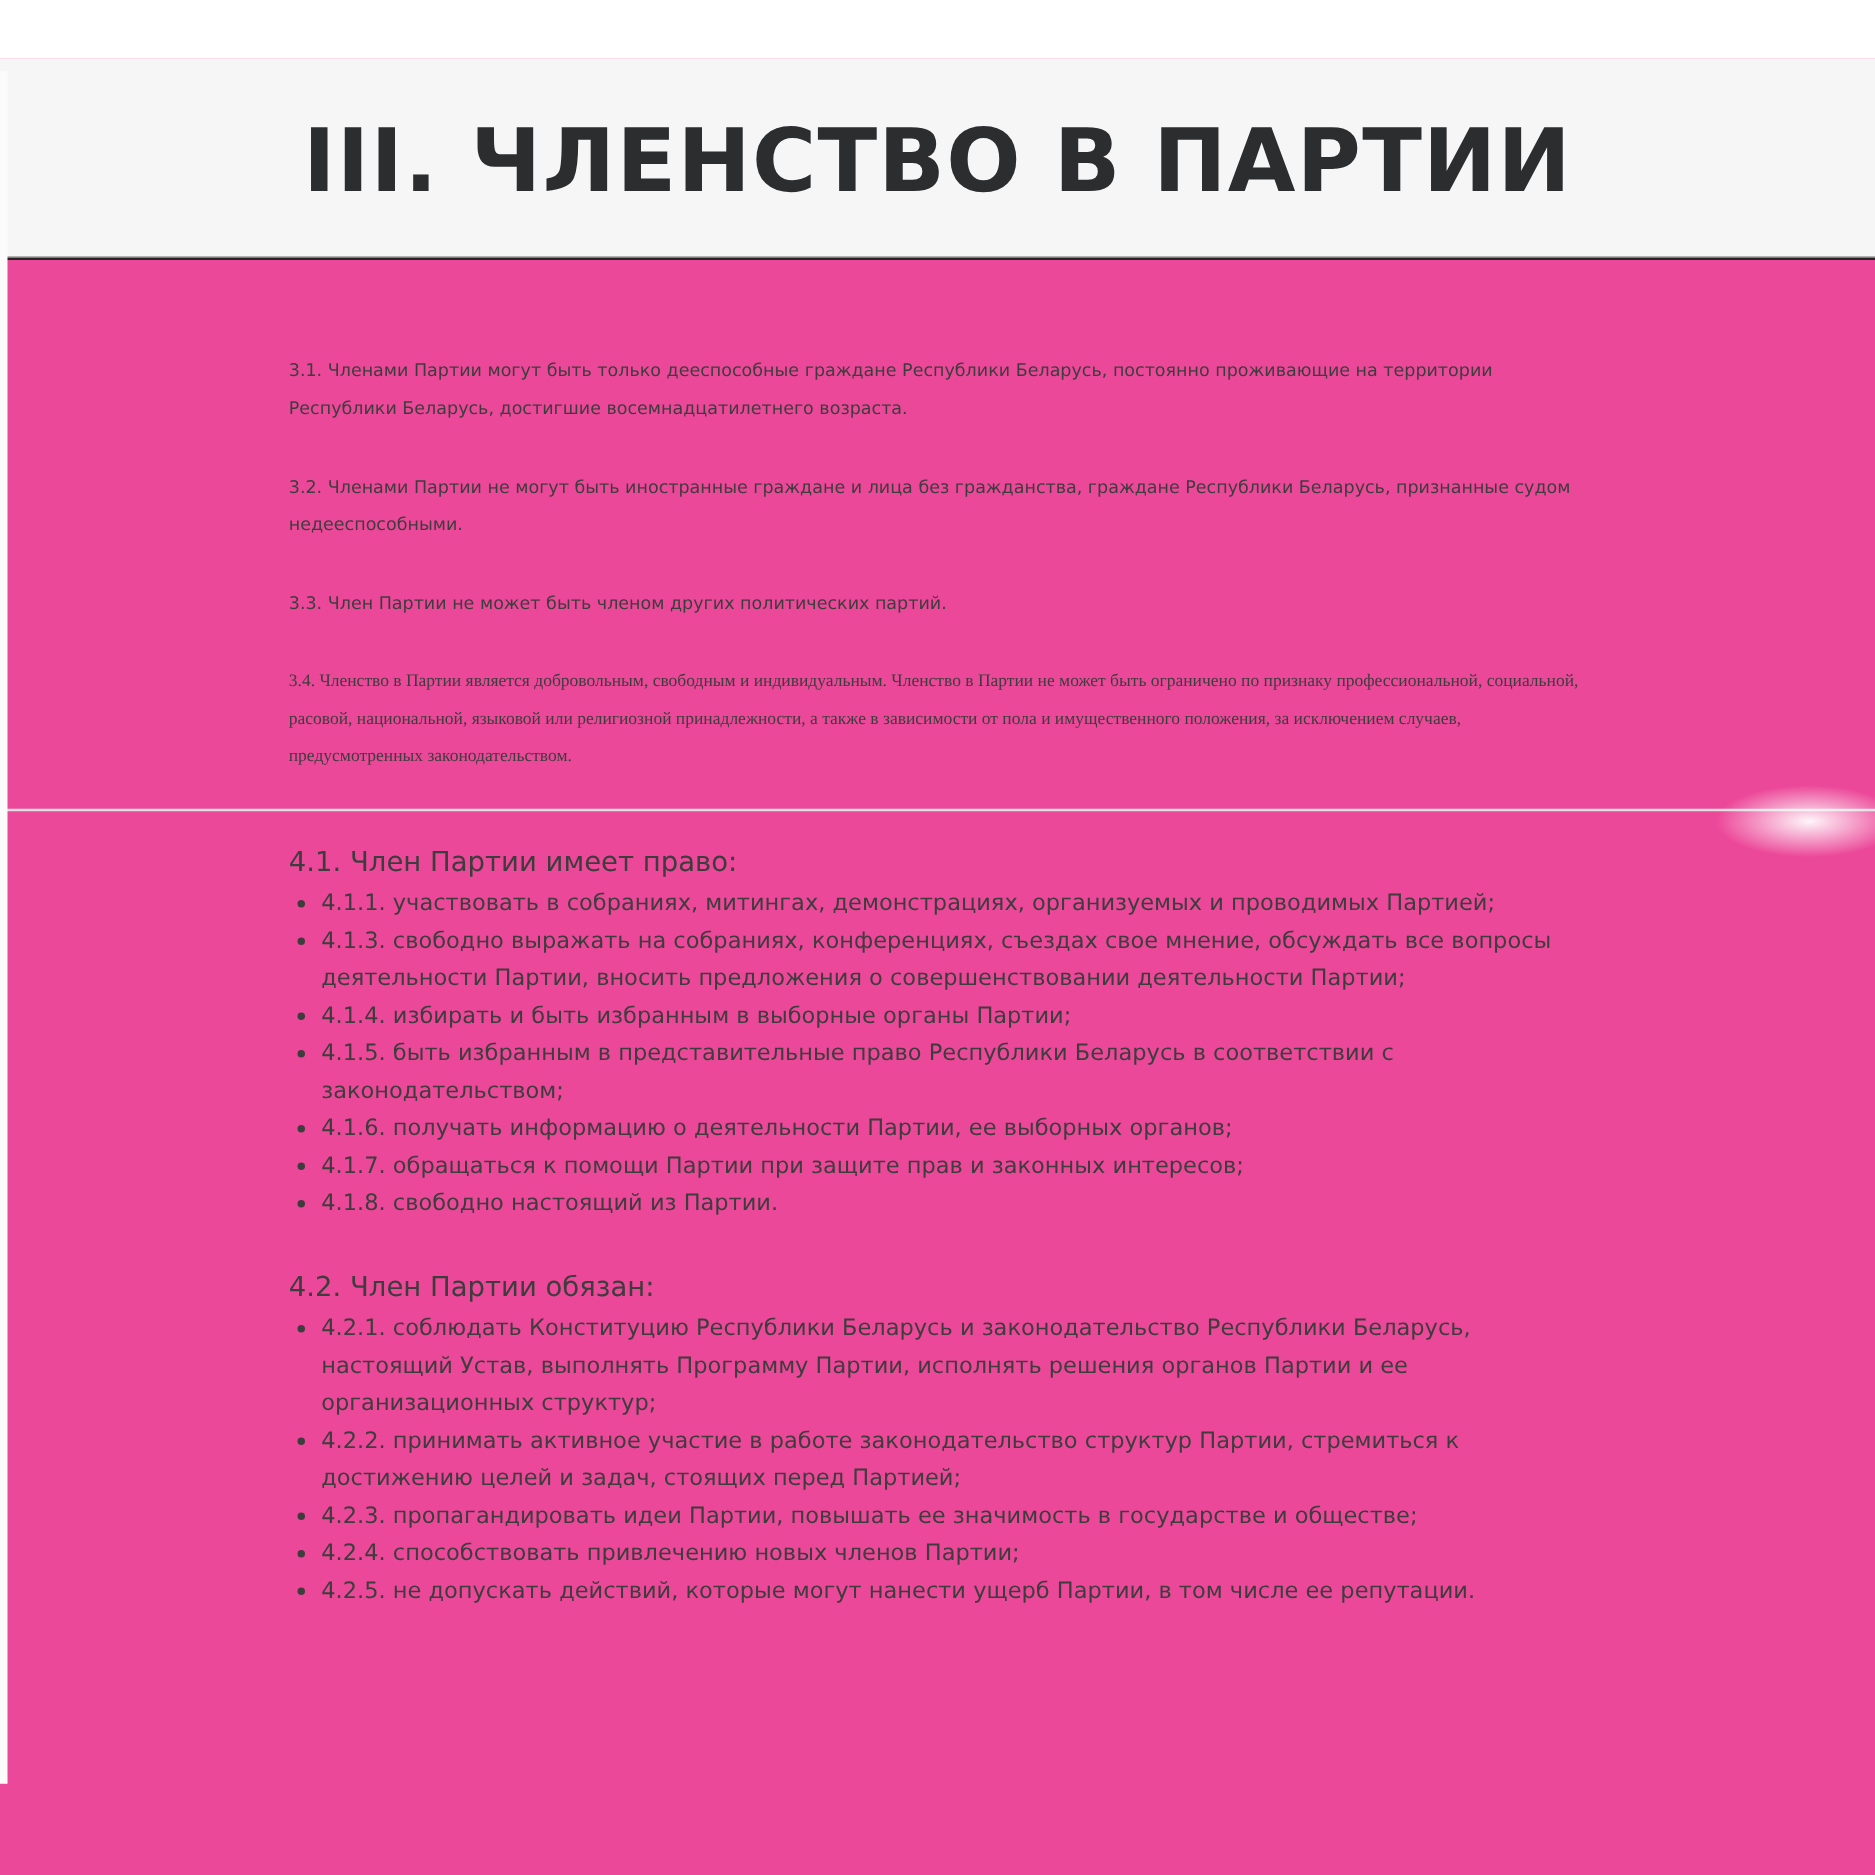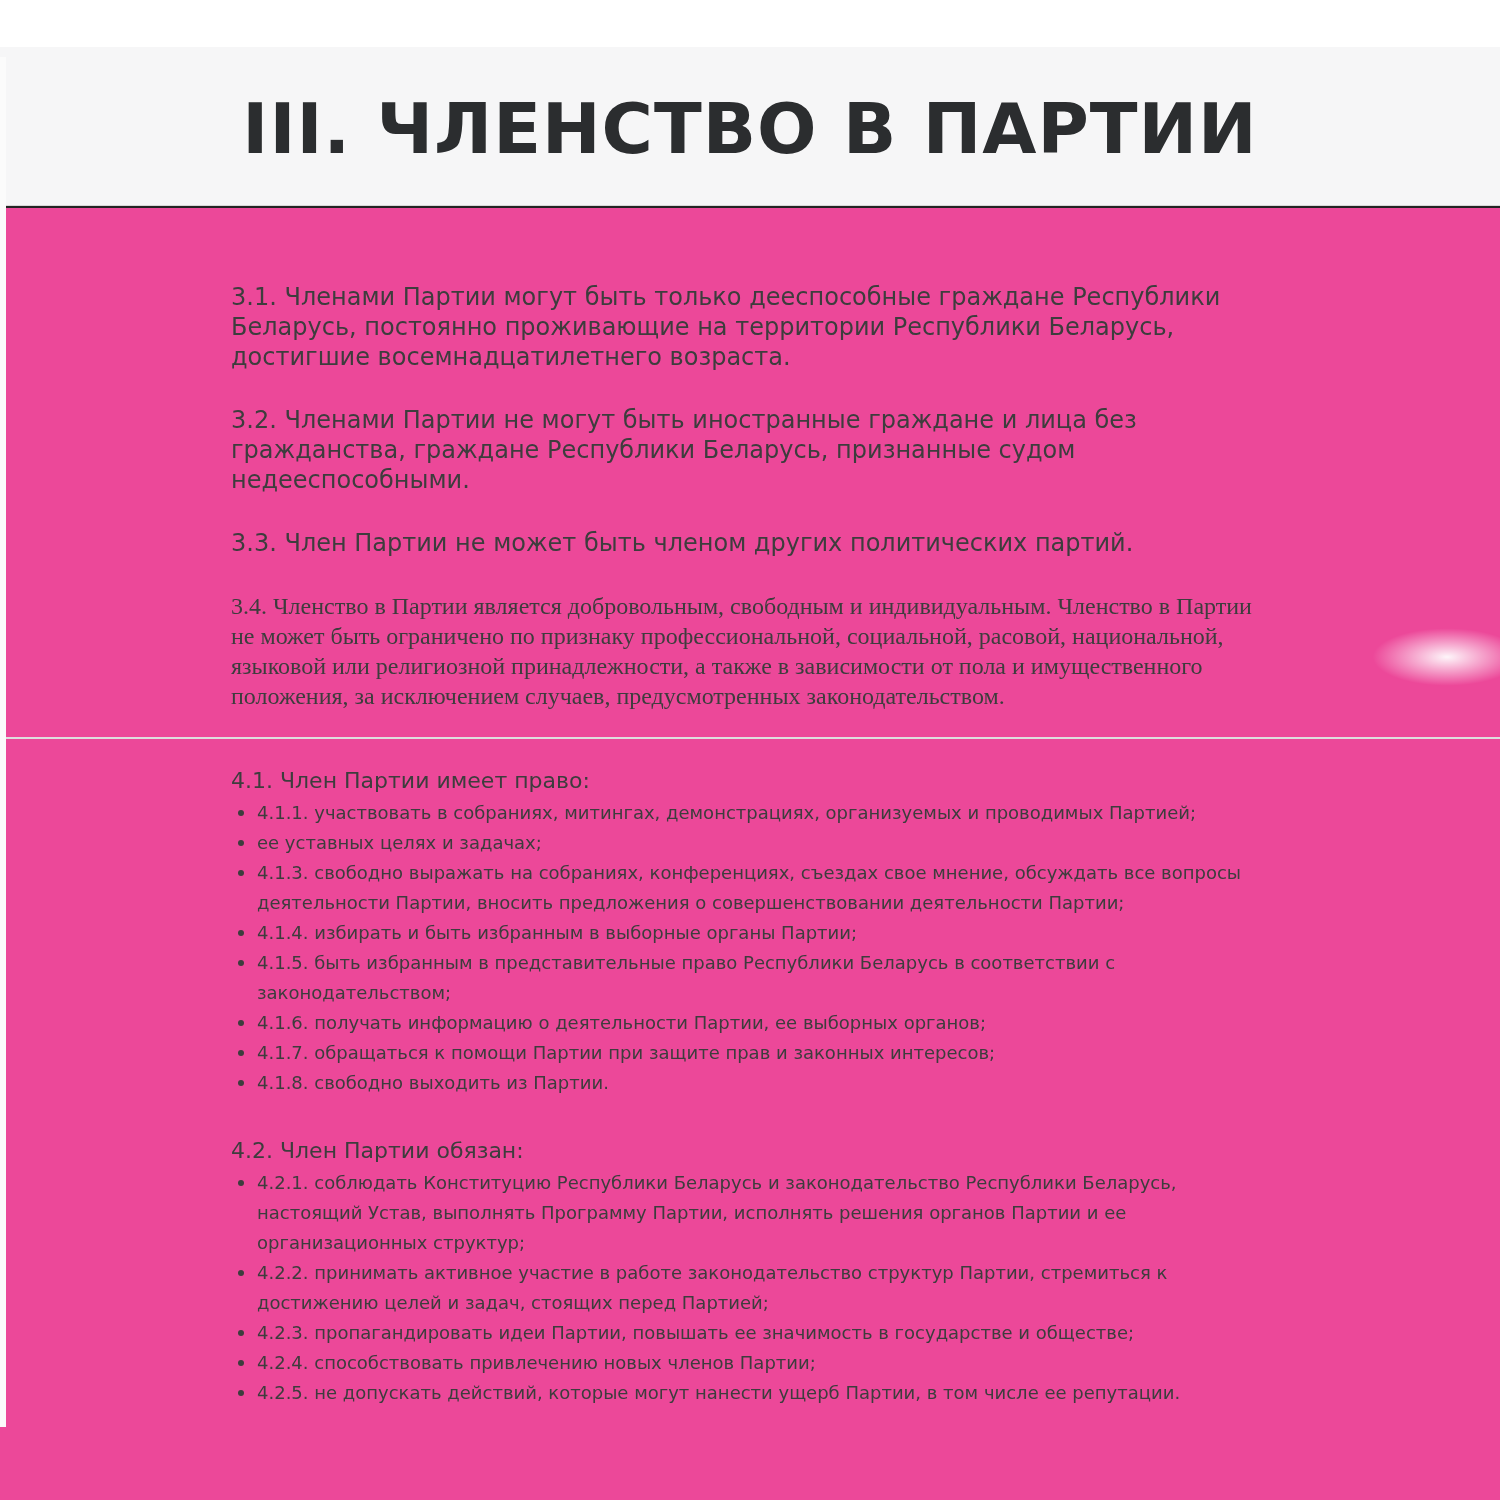--- a/index.html
+++ b/index.html
@@ -43,21 +43,21 @@
     border-top: 1px solid #d8d8d8;
   }
   .content {
     position: relative;
   }
   .sec-membership {
     padding: 74px 230px 26px 231px;
   }
   .sec-membership p {
     margin: 0 0 33px 0;
-    font-size: 24px;
+    font-size: 14px;
     line-height: 30px;
   }
   .sec-membership p:last-child {
     margin-bottom: 0;
     font-family: Liberation Serif, serif;
   }
   .light-divider {
     border: none;
     border-top: 2px solid #dedede;
     margin: 0;
@@ -137,27 +137,26 @@
     </section>
 
     <div class="divider-glow"></div>
     <hr class="light-divider">
 
     <section class="sec-articles">
 
       <p class="list-header">4.1. Член Партии имеет право:</p>
       <ul class="bullet-list">
         <li>4.1.1. участвовать в собраниях, митингах, демонстрациях, организуемых и проводимых Партией;</li>
-        <li>ее уставных целях и задачах;</li>
         <li>4.1.3. свободно выражать на собраниях, конференциях, съездах свое мнение, обсуждать все вопросы деятельности Партии, вносить предложения о совершенствовании деятельности Партии;</li>
         <li>4.1.4. избирать и быть избранным в выборные органы Партии;</li>
         <li>4.1.5. быть избранным в представительные право Республики Беларусь в соответствии с законодательством;</li>
         <li>4.1.6. получать информацию о деятельности Партии, ее выборных органов;</li>
         <li>4.1.7. обращаться к помощи Партии при защите прав и законных интересов;</li>
-        <li>4.1.8. свободно выходить из Партии.</li>
+        <li>4.1.8. свободно настоящий из Партии.</li>
       </ul>
 
       <p class="list-header duties-header">4.2. Член Партии обязан:</p>
       <ul class="bullet-list">
         <li>4.2.1. соблюдать Конституцию Республики Беларусь и законодательство Республики Беларусь, настоящий Устав, выполнять Программу Партии, исполнять решения органов Партии и ее организационных структур;</li>
         <li>4.2.2. принимать активное участие в работе законодательство структур Партии, стремиться к достижению целей и задач, стоящих перед Партией;</li>
         <li>4.2.3. пропагандировать идеи Партии, повышать ее значимость в государстве и обществе;</li>
         <li>4.2.4. способствовать привлечению новых членов Партии;</li>
         <li>4.2.5. не допускать действий, которые могут нанести ущерб Партии, в том числе ее репутации.</li>
       </ul>

